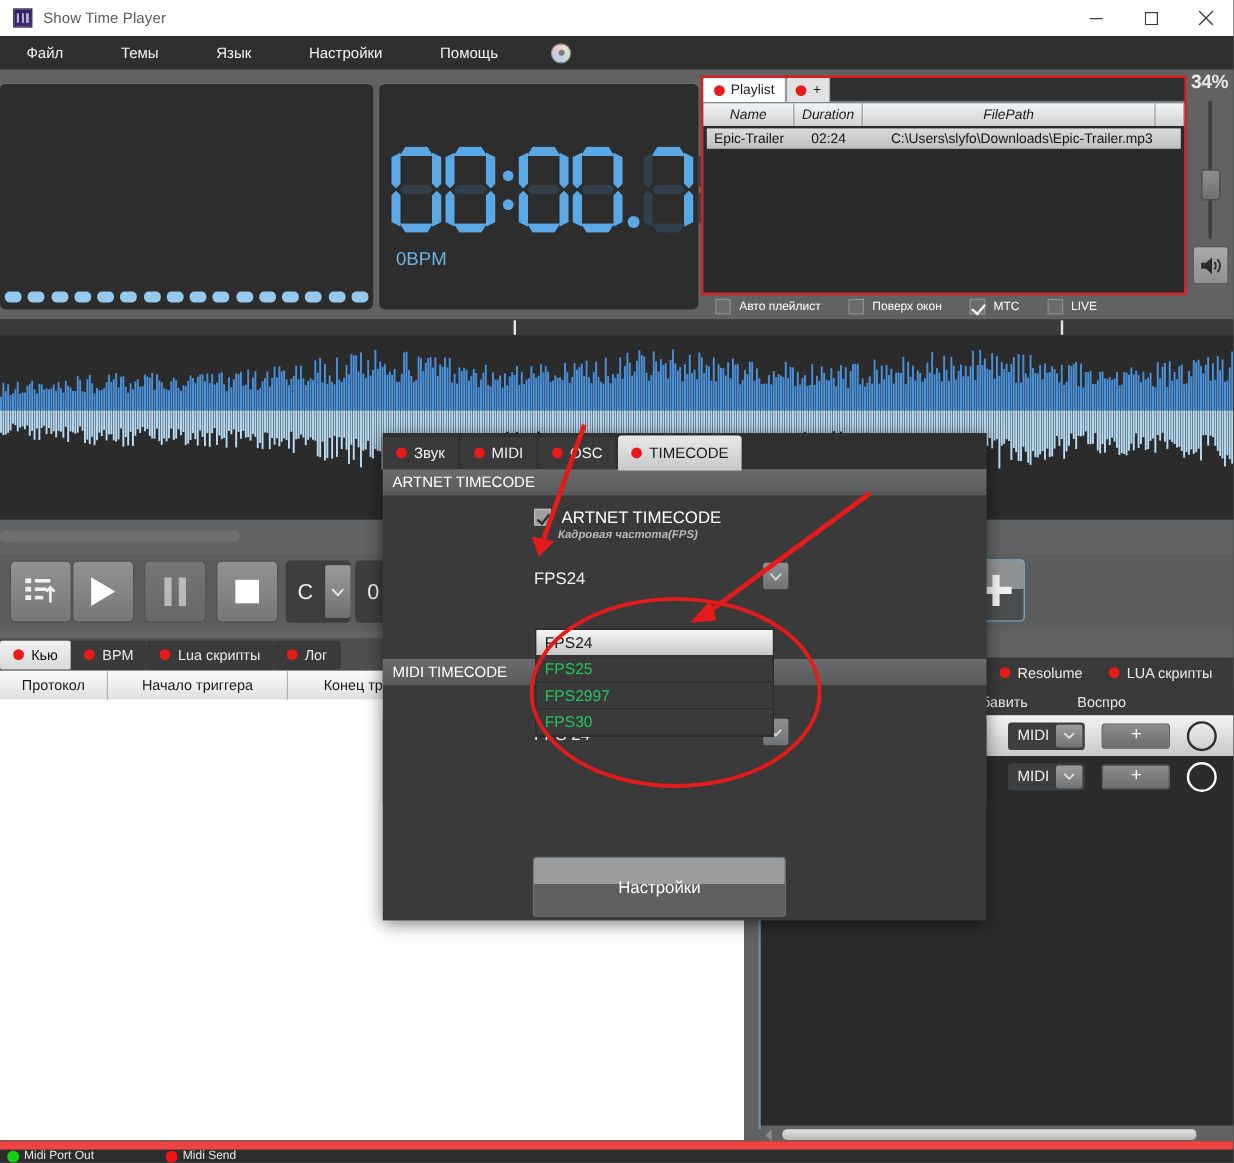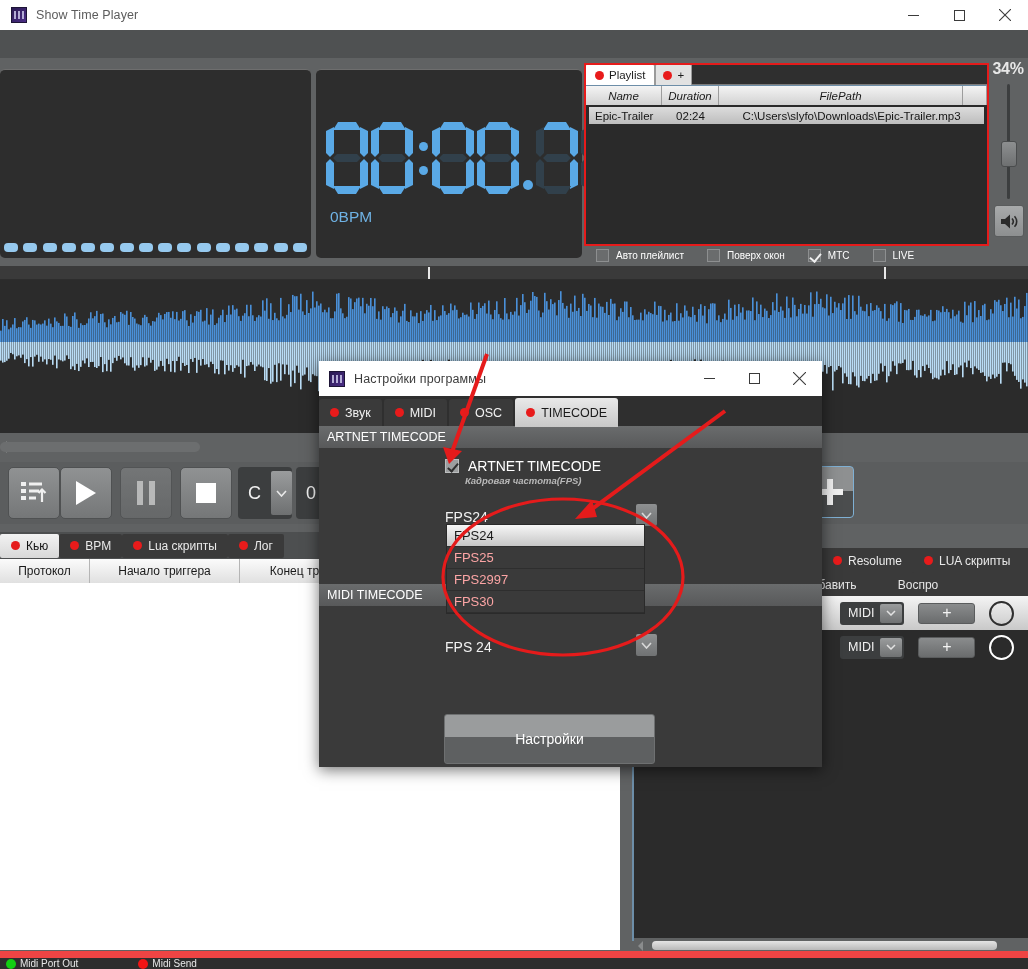--- a/index.html
+++ b/index.html
@@ -272,21 +272,21 @@
   .combo-val { color: #f2f2f2; font-size: 14px; }
   .combo-arrow {
     position: absolute; right: 0; top: 0; width: 21px; height: 22px;
     background: linear-gradient(#8e9091,#707273); border-radius: 2px;
     display: flex; align-items: center; justify-content: center;
   }
   .dropdown {
     position: absolute; left: 446px; top: 524px; width: 199px;
     background: #3a3a3a; border: 1px solid #2a2a2a; z-index: 40;
   }
-  .dd-item { height: 22px; display: flex; align-items: center; padding-left: 7px; color: #fca5a5; font-size: 13px; border-bottom: 1px solid #2e2e2e; }
+  .dd-item { height: 22px; display: flex; align-items: center; padding-left: 7px; color: #22c55e; font-size: 13px; border-bottom: 1px solid #2e2e2e; }
   .dd-item.sel { background: linear-gradient(#f6f6f6,#c6c6c6); color: #1a1a1a; }
   .save-btn {
     position: absolute; left: 444px; top: 714px; width: 211px; height: 50px;
     background: linear-gradient(#9a9c9d 0 45%,#5e6061 45% 100%);
     border: 1px solid #6e7071; border-radius: 3px;
     display: flex; align-items: center; justify-content: center;
     color: #ffffff; font-size: 14px; z-index: 30;
   }
 
   
@@ -321,20 +321,28 @@
       </div>
       <div class="tb-btn close">
         <svg width="12" height="12" viewBox="0 0 12 12">
             <line x1="0" y1="0" x2="12" y2="12" stroke="#3b3b3b" stroke-width="1.1"></line>
             <line x1="12" y1="0" x2="0" y2="12" stroke="#3b3b3b" stroke-width="1.1"></line>
           </svg>
       </div>
     </div>
   </div>
 
+  <div class="menubar">
+    <div class="menu-item">Файл</div>
+    <div class="menu-item">Темы</div>
+    <div class="menu-item">Язык</div>
+    <div class="menu-item">Настройки</div>
+    <div class="menu-item">Помощь</div>
+    <div class="menu-disc"></div>
+  </div>
 
   <div class="stage"></div>
 
   <div class="leftpanel">
     <div class="seg-row">
       <span class="seg"></span>
       <span class="seg"></span>
       <span class="seg"></span>
       <span class="seg"></span>
       <span class="seg"></span>
@@ -1629,42 +1637,20 @@
         </span>
       </span>
       <span class="mini-plus">+</span>
       <span class="circ"></span>
     </div>
   </div>
   <div class="rt-scroll-left"></div>
   <div class="rt-scroll"></div>
 
   <div class="dlg">
-    <div class="dlg-title">
-      <div class="tb-icon"></div>
-      <div class="tb-title">Настройки программы</div>
-      <div class="dlg-ctrl">
-        <div class="dlg-btn">
-          <svg width="11" height="11" viewBox="0 0 11 11">
-              <line x1="0" y1="5.5" x2="11" y2="5.5" stroke="#3a3a3a" stroke-width="1"></line>
-            </svg>
-        </div>
-        <div class="dlg-btn">
-          <svg width="11" height="11" viewBox="0 0 11 11">
-              <rect x="0.5" y="0.5" width="10" height="10" fill="none" stroke="#3a3a3a" stroke-width="1"></rect>
-            </svg>
-        </div>
-        <div class="dlg-btn">
-          <svg width="13" height="13" viewBox="0 0 13 13">
-              <line x1="0" y1="0" x2="13" y2="13" stroke="#3a3a3a" stroke-width="1.1"></line>
-              <line x1="13" y1="0" x2="0" y2="13" stroke="#3a3a3a" stroke-width="1.1"></line>
-            </svg>
-        </div>
-      </div>
-    </div>
     <div class="dlg-tabs">
       <div class="dtab">
         <span class="dot-red"></span>
         <span>Звук</span>
       </div>
       <div class="dtab">
         <span class="dot-red"></span>
         <span>MIDI</span>
       </div>
       <div class="dtab">

